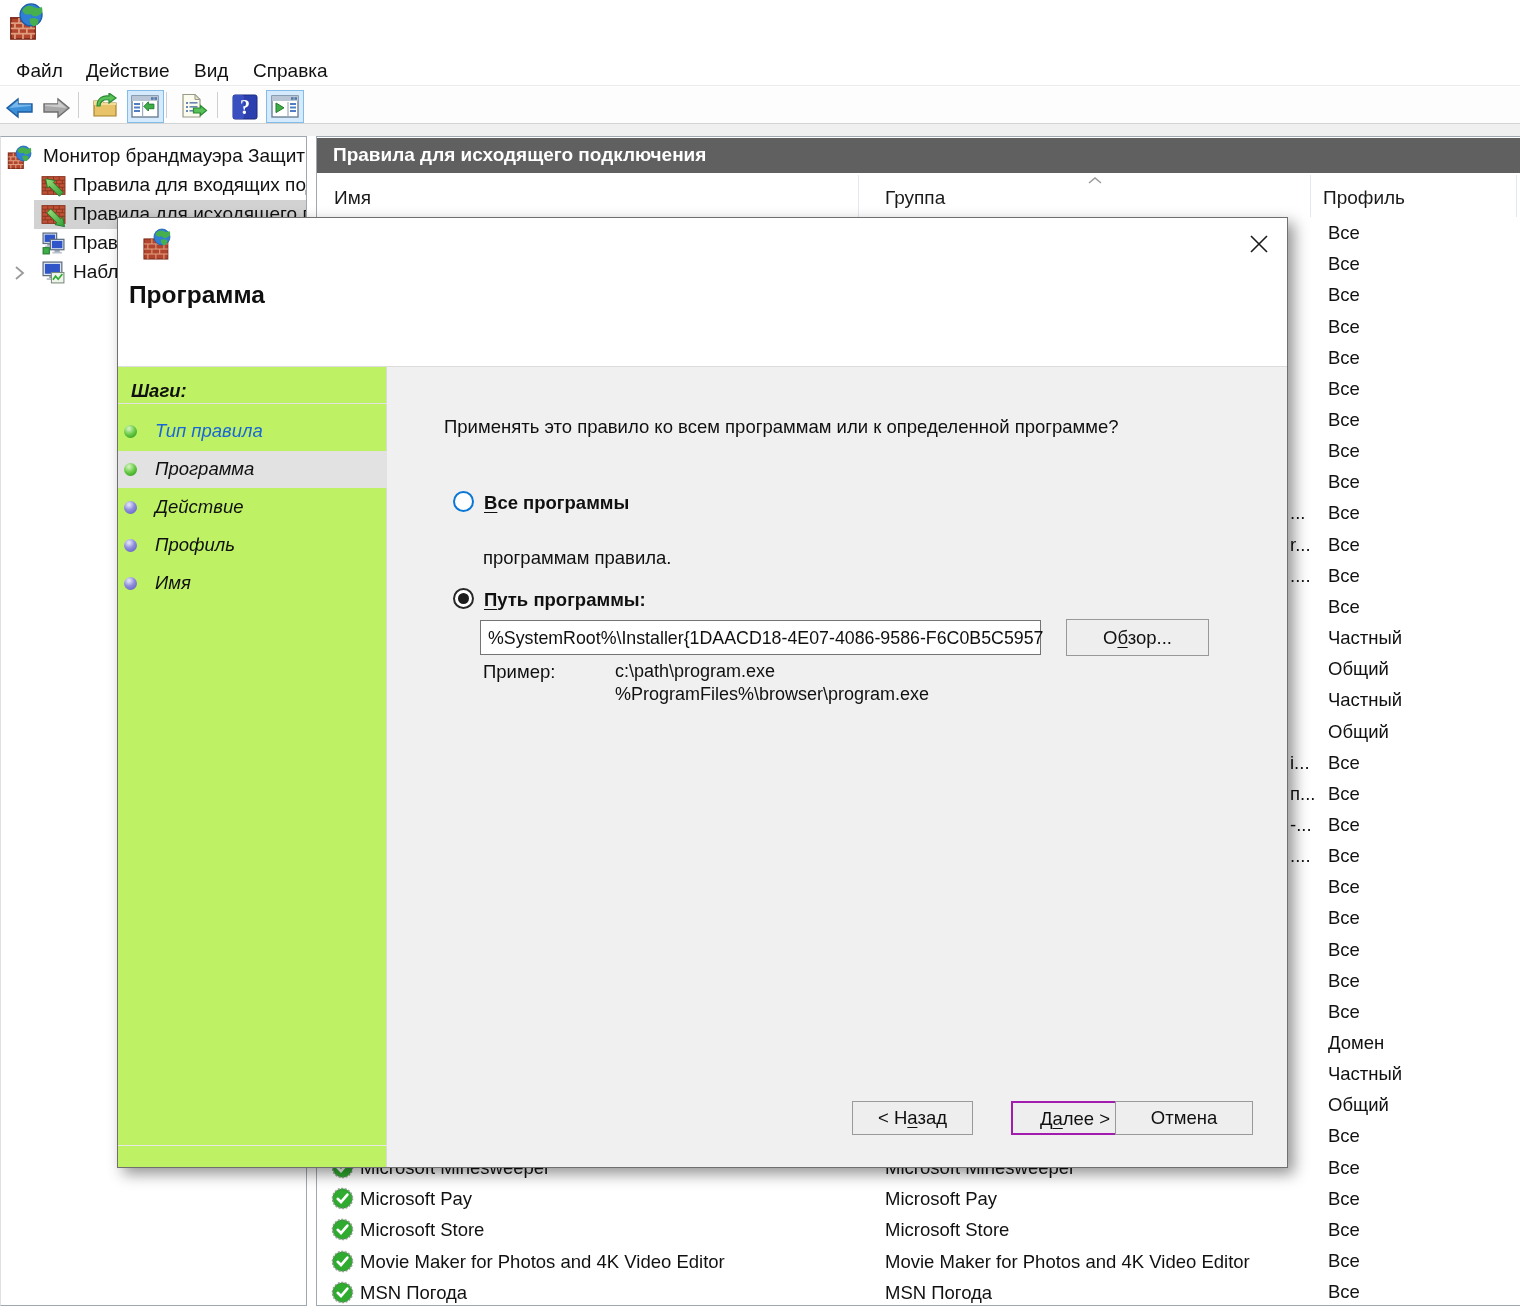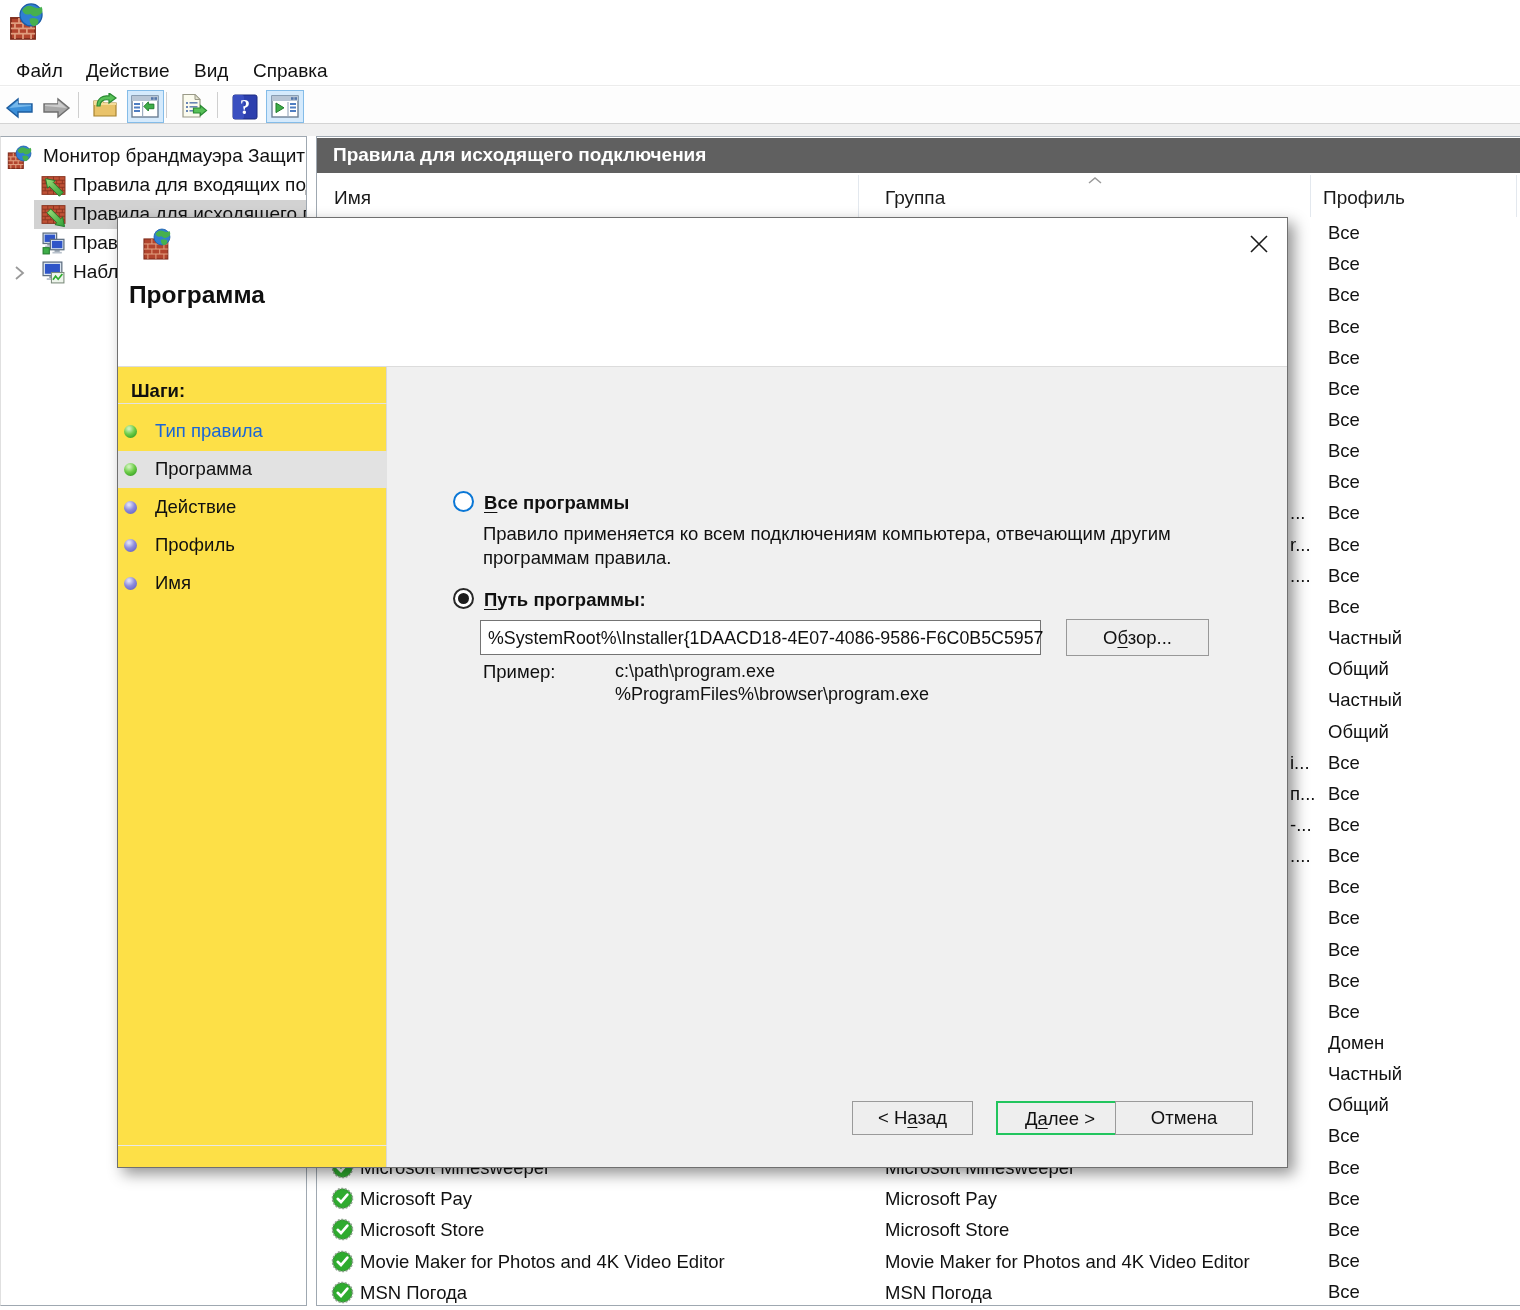--- a/index.html
+++ b/index.html
@@ -34,21 +34,21 @@
 .lrow .gp { position:absolute; left:568px; top:5px; }
 
 #dlg { position:absolute; left:117px; top:217px; width:1171px; height:951px; background:#fff;
   border:1px solid #707070; box-shadow:6px 6px 14px rgba(0,0,0,0.42); }
 #dlg-title { position:absolute; left:0; top:0; width:100%; height:50px; background:#fff; }
 #dlg-title .tx { position:absolute; left:63px; top:15px; font-size:19px; color:#111; }
 #dlg-x { position:absolute; left:1124px; top:9px; width:34px; height:34px; }
 #dlg-hdr-t { position:absolute; left:11px; top:63px; font-size:24.5px; font-weight:bold; color:#101010; }
 #dlg-hdr-s { position:absolute; left:10px; top:106px; font-size:18.3px; color:#101010; }
 #dlg-body { position:absolute; left:0; top:149px; width:1169px; height:800px; background:#f0f0f0; }
-#steps { position:absolute; left:0; top:0; width:269px; height:800px; background:#fde047; border-right:1px solid #d9d9d9; }
+#steps { position:absolute; left:0; top:0; width:269px; height:800px; background:#bef264; border-right:1px solid #d9d9d9;font-style:italic; }
 #steps .hd { position:absolute; left:13px; top:13px; font-weight:bold; font-size:18.5px; color:#101010; }
 #steps .ln { position:absolute; left:0; top:36px; width:269px; height:1px; background:#e2e2e2; }
 #steps .ln2 { position:absolute; left:0; top:778px; width:269px; height:1px; background:#e8e8e8; }
 .step { position:absolute; left:0; width:214px; height:31px; font-size:18.5px; color:#101010; }
 .step .b { position:absolute; left:6px; top:9px; width:13px; height:13px; border-radius:50%; }
 .step .t { position:absolute; left:37px; top:4px; }
 .bg { background:radial-gradient(circle at 38% 28%, #c9f0b5 8%, #6fce4a 45%, #3aa426 80%, #2d8f1e); }
 .bp { background:radial-gradient(circle at 38% 28%, #dcdcf4 8%, #8e8cdc 45%, #6b69c8 80%, #5a58b0); }
 .stephl { position:absolute; left:0; top:84px; width:269px; height:37px; background:#e2e2e2; }
 #content { position:absolute; left:270px; top:0; width:899px; height:800px; font-size:18.5px; color:#101010; }
@@ -449,31 +449,31 @@
 <div class="step" style="top:163px">
           <span class="b bp"></span>
           <span class="t">Профиль</span>
         </div>
 <div class="step" style="top:201px">
           <span class="b bp"></span>
           <span class="t">Имя</span>
         </div>
 </div>
 <div id="content">
+<div class="ct" style="left:56px; top:49px">Применять это правило ко всем программам или к определенной программе?</div>
 <span class="radio r-off" style="left:65px; top:124px"></span>
 <div class="ct blbl" style="left:96px; top:125px"><u class="u">В</u>се программы</div>
-<div class="ct" style="left:95px; top:156px">Правило применяется ко всем подключениям компьютера, отвечающим другим</div>
 <div class="ct" style="left:95px; top:180px">программам правила.</div>
 <span class="radio r-on" style="left:65px; top:221px"></span>
 <div class="ct blbl" style="left:96px; top:222px"><u class="u">П</u>уть программы:</div>
 <div id="inpbox">
           <span>%SystemRoot%\Installer{1DAACD18-4E07-4086-9586-F6C0B5C5957</span>
         </div>
 <div id="browse"><span>О<u class="u">б</u>зор...</span></div>
 <div class="ct" style="left:95px; top:294px">Пример:</div>
 <div class="ct" style="left:227px; top:294px; font-size:18px">c:\path\program.exe</div>
 <div class="ct" style="left:227px; top:317px; font-size:18px">%ProgramFiles%\browser\program.exe</div>
 <div class="wbtn" style="left:464px; width:121px"><span>&lt; Н<u class="u">а</u>зад</span></div>
-<div class="wbtn" style="left:608px; width:128px; border:2px solid #22c55e"><span>Д<u class="u">а</u>лее &gt;</span></div>
+<div class="wbtn" style="left:623px; width:128px; border:2px solid #a21caf"><span>Д<u class="u">а</u>лее &gt;</span></div>
 <div class="wbtn" style="left:727px; width:138px"><span>Отмена</span></div>
 </div>
 </div>
 </div>
 
 </body></html>

